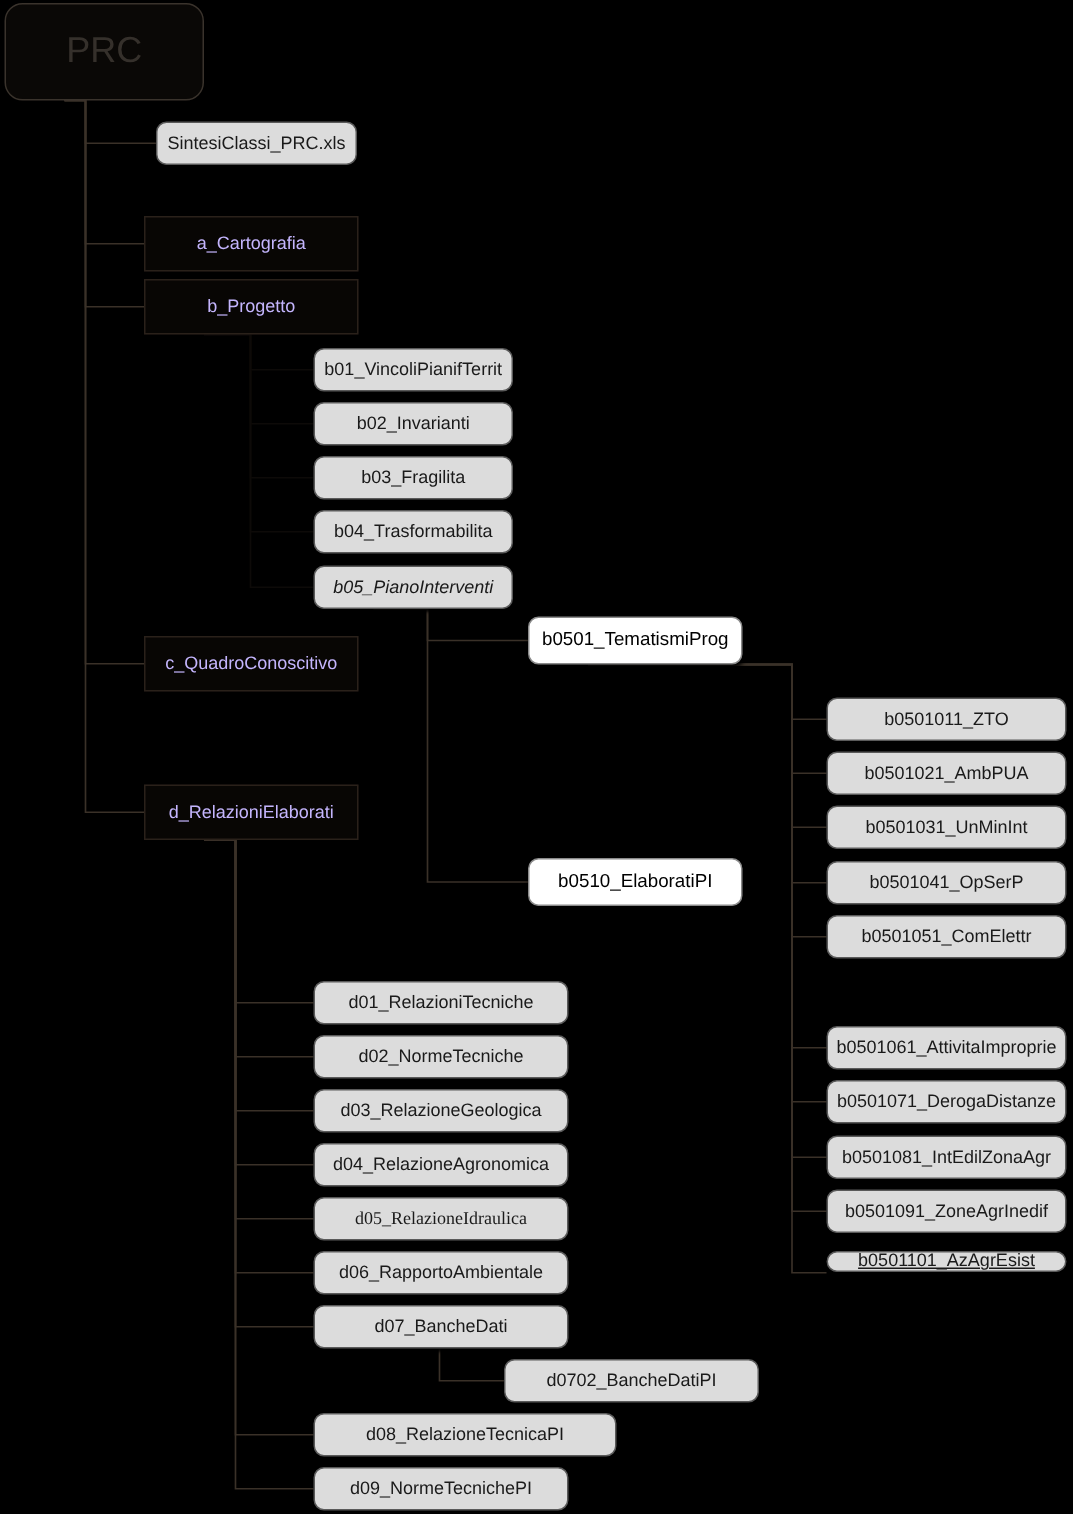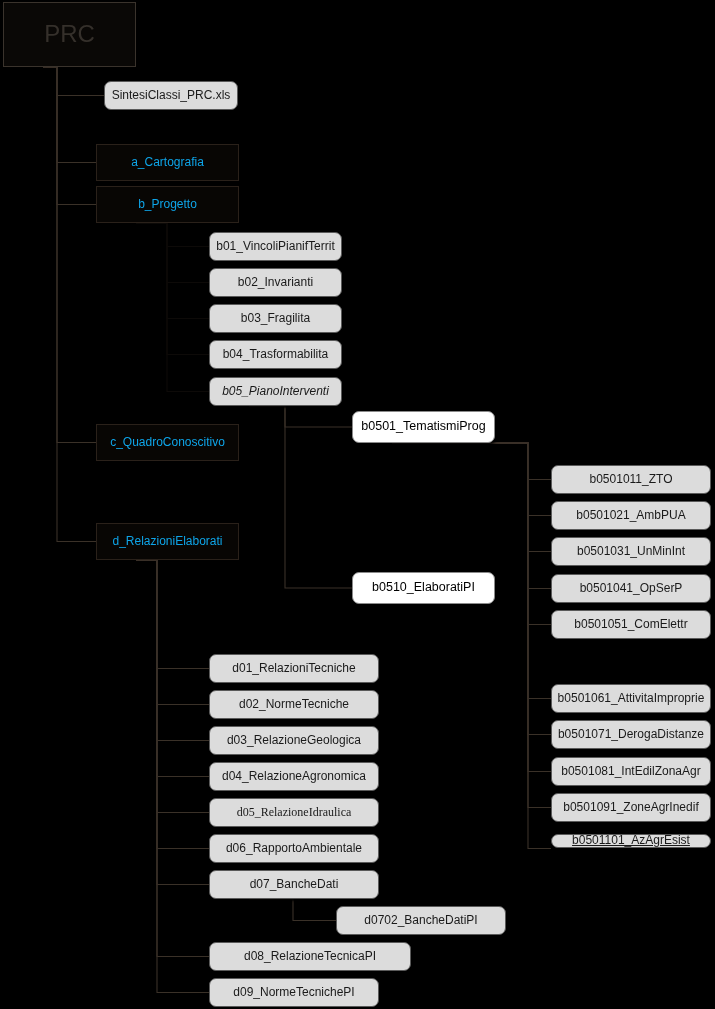--- a/index.html
+++ b/index.html
@@ -52,31 +52,31 @@
     background: #ffffff;
     color: #000000;
     border: 1px solid #8a8a8a;
     border-radius: 7px;
     font-size: 12.5px;
     box-shadow: 1px 2px 3px rgba(0,0,0,0.95);
   }
   
   .node.dim {
     background: #080604;
-    color: #0ea5e9;
+    color: #c4b5fd;
     border: 1px solid #2a211a;
     border-radius: 0;
     font-size: 12px;
   }
   
   .node.root {
     background: #0a0806;
     color: #35302b;
     border: 1px solid #3a332c;
-    border-radius: 0;
+    border-radius: 12px;
     font-size: 24px;
   }
   .edge-visible {
     stroke: #3a3128;
     stroke-width: 1.1;
     fill: none;
   }
   .edge-hidden {
     stroke: #0d0a08;
     stroke-width: 1.1;

